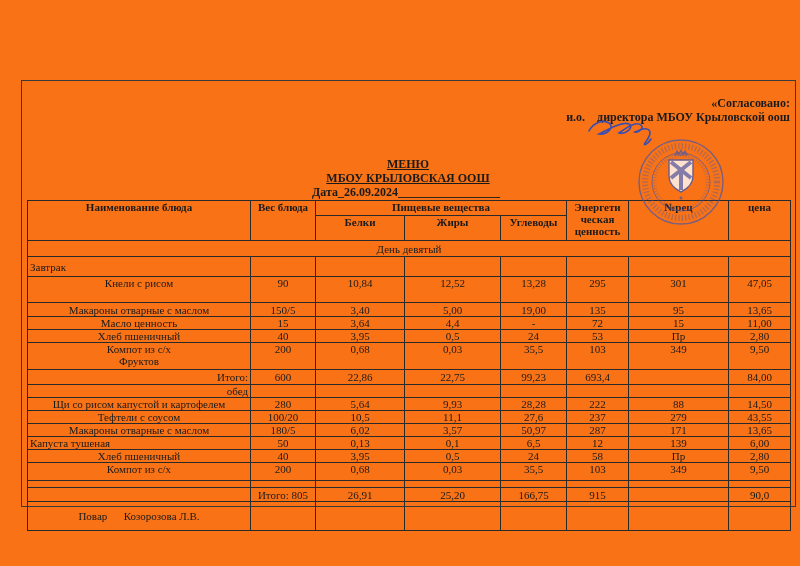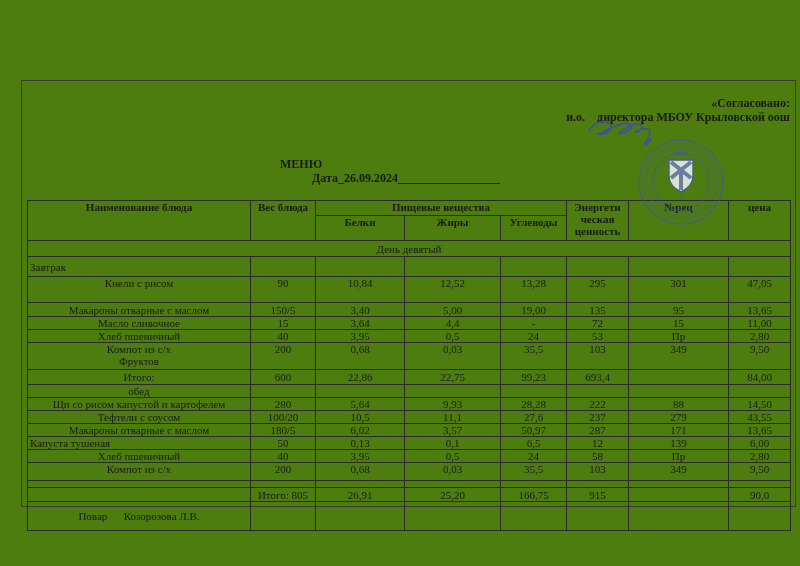--- a/index.html
+++ b/index.html
@@ -1,43 +1,43 @@
 <!DOCTYPE html>
 <html><head>
 <meta charset="utf-8">
 <style>
   html,body{margin:0;padding:0;background:#888;}
   .page{
-    position:relative;width:800px;height:566px;background:#4d7c0f;
+    position:relative;width:800px;height:566px;background:#f97316;
     font-family:"Liberation Serif","DejaVu Serif",serif;color:#1a1a1a;overflow:hidden;
   }
   .frame{position:absolute;left:21px;top:80px;width:773px;height:425px;border:1px solid #3a3a3a;}
   
   .approval{position:absolute;top:96px;right:10px;text-align:right;font-weight:bold;font-size:12px;line-height:14px;white-space:nowrap;}
   .sigline{display:inline-block;width:146px;border-bottom:1px solid #2a2a2a;height:12px;vertical-align:baseline;margin-right:6px;}
   
   .titleblock{position:absolute;left:280px;top:157px;width:256px;font-weight:bold;font-size:12px;line-height:14px;}
-  .titleblock .t1,.titleblock .t2{text-align:left;}
+  .titleblock .t1,.titleblock .t2{text-align:center;text-decoration:underline;}
   .titleblock .t3{text-align:left;margin-left:32px;}
   
   .sig{position:absolute;left:583px;top:115px;z-index:6;}
   .stamp{position:absolute;left:637px;top:138px;z-index:5;opacity:.88;}
   
   table.menu{
     position:absolute;left:27px;top:200px;border-collapse:collapse;table-layout:fixed;
     width:763px;font-size:11px;line-height:12px;z-index:2;
   }
   table.menu td,table.menu th{
     border:1px solid #2a2a2a;padding:0 2px;text-align:center;vertical-align:middle;
     overflow:hidden;font-weight:normal;
   }
   table.menu thead td{font-weight:bold;vertical-align:top;}
   td.day{font-weight:bold;border-left:1px solid #2a2a2a;border-right:1px solid #2a2a2a;}
   td.name.left{text-align:left;}
-  td.name.right{}
+  td.name.right{text-align:right;}
   tr.vtop td{vertical-align:top;text-align:center;}
 </style>
 </head>
 <body>
 
 <div class="page">
 
   <div class="frame"></div>
 
   <div class="approval">
@@ -55,20 +55,21 @@
     <circle cx="44" cy="44" r="29" fill="none" stroke="#4456ad" stroke-width="1" opacity="0.75"></circle>
     <circle cx="44" cy="44" r="26.5" fill="none" stroke="#4456ad" stroke-width="3.5" opacity="0.35" stroke-dasharray="1 1.8"></circle>
     <path d="M38 17 L40 13 L42 16 L44 12 L46 16 L48 13 L50 17 Z" fill="none" stroke="#4456ad" stroke-width="1.2" opacity="0.85"></path>
     <path d="M32 22 H56 V38 C56 46 50 51 44 54 C38 51 32 46 32 38 Z" fill="#ffffff" stroke="#4456ad" stroke-width="1.4" opacity="0.9"></path>
     <path d="M34 24 L54 40 M54 24 L34 40 M44 32 L44 52" stroke="#4456ad" stroke-width="4" opacity="0.75" fill="none"></path>
     <circle cx="44" cy="60" r="1.5" fill="#4456ad" opacity="0.8"></circle>
   </svg>
 
   <div class="titleblock">
     <div class="t1">МЕНЮ</div>
+    <div class="t2">МБОУ КРЫЛОВСКАЯ ООШ</div>
     <div class="t3">Дата_26.09.2024_________________</div>
   </div>
 
   <table class="menu">
     <colgroup>
       <col style="width:223px">
         <col style="width:65px">
         <col style="width:89px">
         <col style="width:96px">
       <col style="width:66px">
@@ -126,21 +127,21 @@
           <td>150/5</td>
           <td>3,40</td>
           <td>5,00</td>
           <td>19,00</td>
           <td>135</td>
           <td>95</td>
           <td>13,65</td>
         </tr>
         <tr style="height: 13px;">
           <td class="name ">
-            <div>Масло сливочное</div>
+            <div>Масло ценность</div>
           </td>
           <td>15</td>
           <td>3,64</td>
           <td>4,4</td>
           <td>-</td>
           <td>72</td>
           <td>15</td>
           <td>11,00</td>
         </tr>
         <tr style="height: 13px;">

